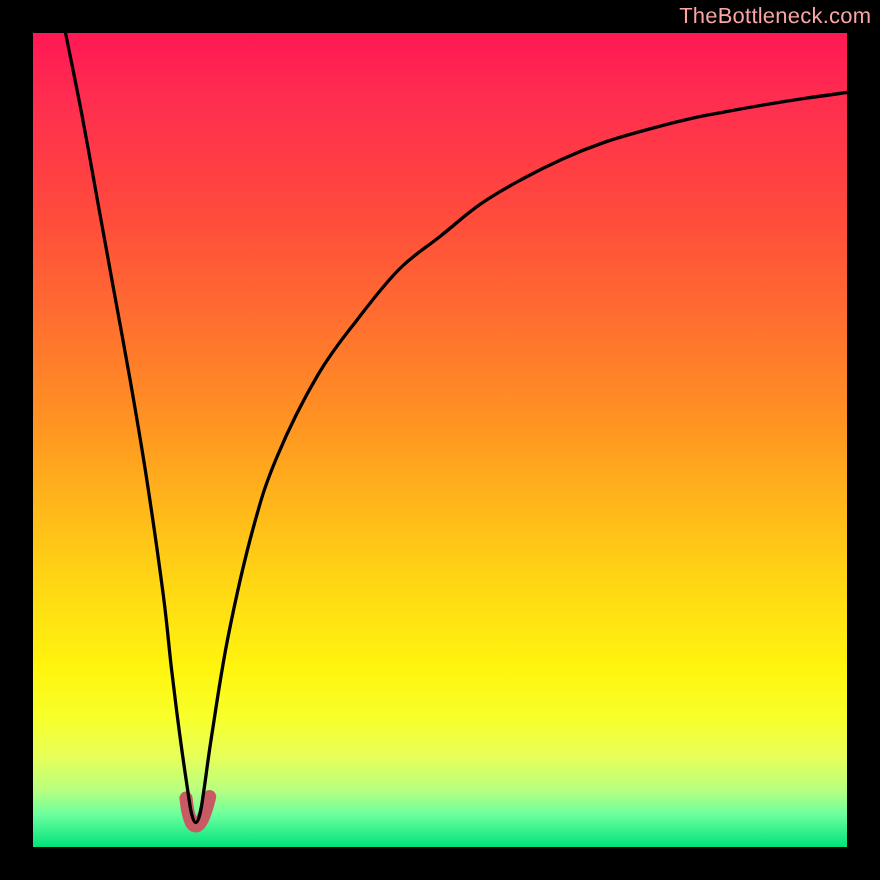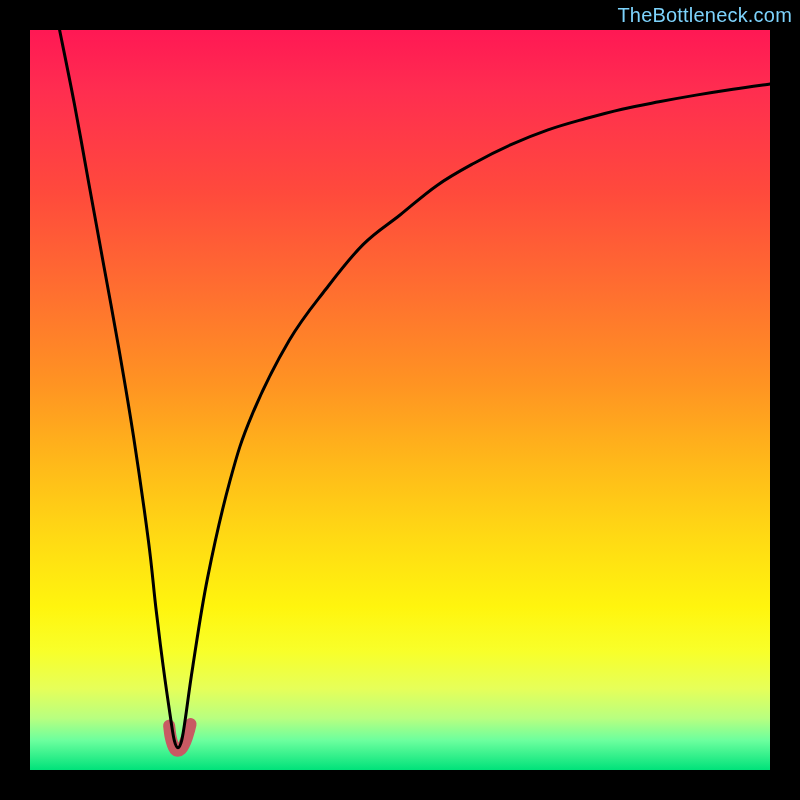--- a/index.html
+++ b/index.html
@@ -37,21 +37,21 @@
       #e6ff59 89%,
       #b8ff80 93%,
       #6cff9e 96%,
       #00e27a 100%
     );
   }
   .credit {
     position: absolute;
     top: 4px;
     right: 8px;
-    color: #7dd3fc;
+    color: #fca5a5;
     font-size: 20px;
     font-weight: 500;
     letter-spacing: 0.2px;
     user-select: none;
   }
   svg.curve {
     position: absolute;
     left: 0;
     top: 0;
     width: 740px;

